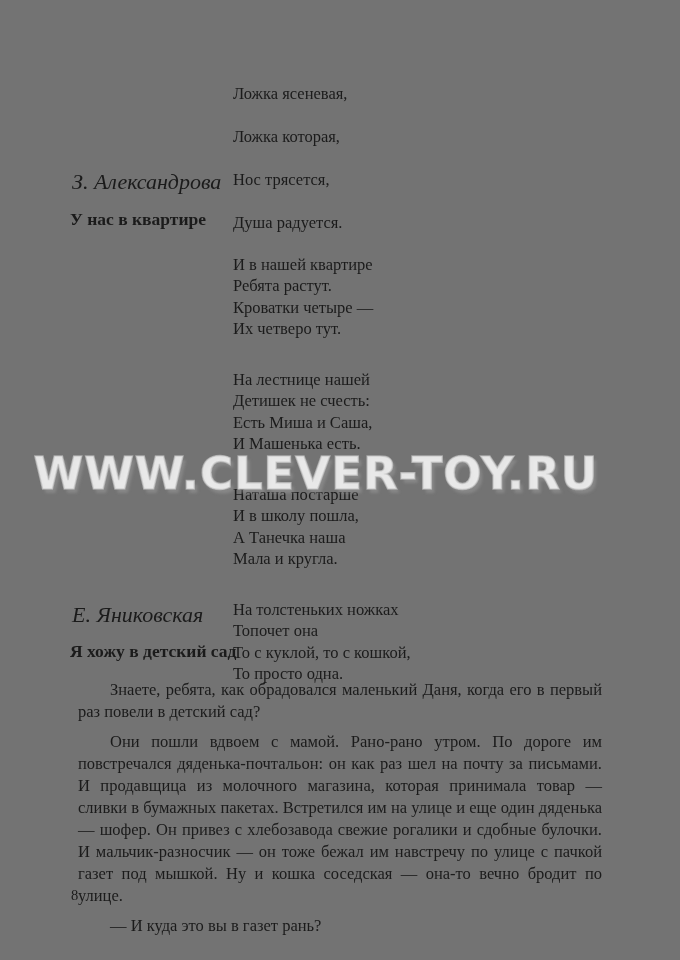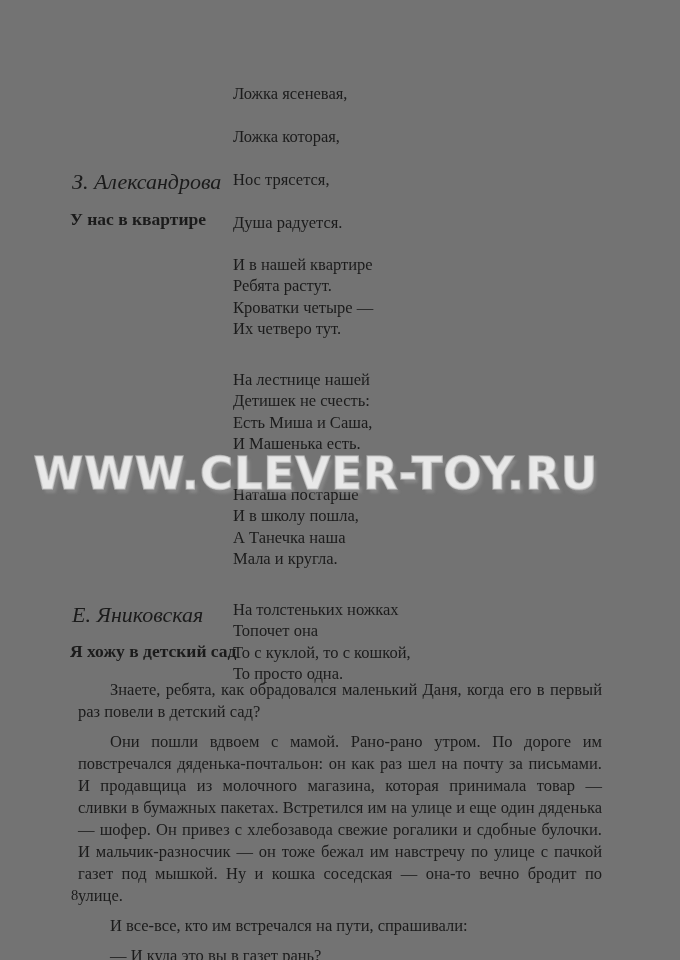--- a/index.html
+++ b/index.html
@@ -115,19 +115,18 @@
 
   <div class="watermark">WWW.CLEVER-TOY.RU</div>
 
   <div class="author author-2">Е. Яниковская</div>
 
   <div class="section-title title-2">Я хожу в детский сад</div>
 
   <div class="prose">
     <p>Знаете, ребята, как обрадовался маленький Даня, когда его в первый раз повели в детский сад?</p>
     <p>Они пошли вдвоем с мамой. Рано-рано утром. По дороге им повстречался дяденька-почтальон: он как раз шел на почту за письмами. И продавщица из молочного магазина, которая принимала товар — сливки в бумажных пакетах. Встретился им на улице и еще один дяденька — шофер. Он привез с хлебозавода свежие рогалики и сдобные булочки. И мальчик-разносчик — он тоже бежал им навстречу по улице с пачкой газет под мышкой. Ну и кошка соседская — она-то вечно бродит по улице.</p>
-    <p>И все-все, кто им встречался на пути, спрашивали:</p>
     <p>— И куда это вы в газет рань?</p>
   </div>
 
   <div class="page-number">8</div>
 
 </div>
 
 </body></html>

